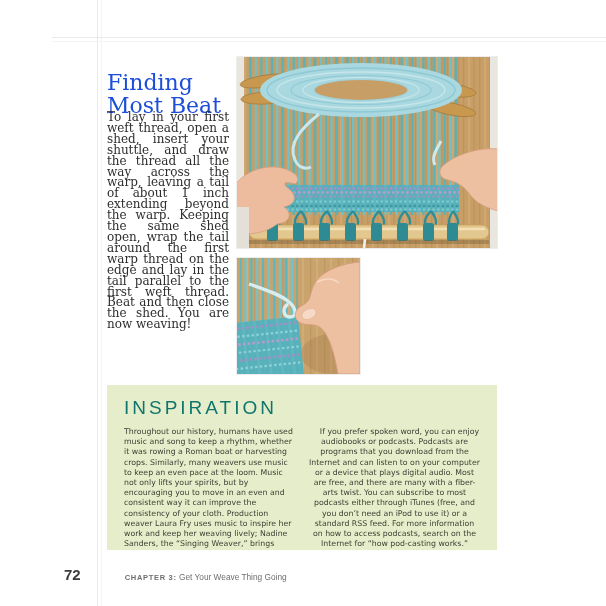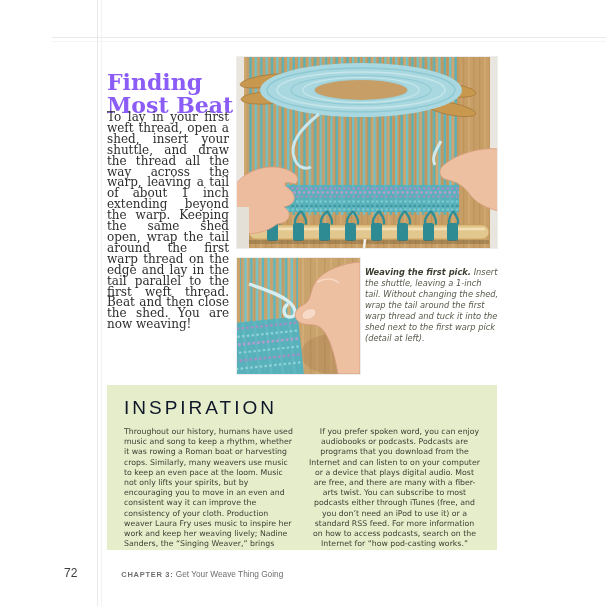--- a/index.html
+++ b/index.html
@@ -9,21 +9,21 @@
   }
   
   .edge{position:absolute;background:#e9e9e9;}
   .edge.v1{left:97px;top:0;width:1px;height:606px;}
   .edge.v2{left:101px;top:0;width:1px;height:606px;background:#f3f3f3;}
   .edge.h1{left:52px;top:37px;width:554px;height:1px;}
   .edge.h2{left:52px;top:41px;width:554px;height:1px;background:#f4f4f4;}
 
   .title{
     position:absolute;left:107px;top:56px;width:130px;
-    font-family:"DejaVu Serif",serif;font-weight:700;color:#8b5cf6;
+    font-family:"DejaVu Serif",serif;font-weight:400;color:#1d4ed8;
     font-size:22px;line-height:23px;letter-spacing:0px;
   }
   .bodycol{
     position:absolute;left:107px;top:112px;width:122px;
     font-size:12px;line-height:10.9px;color:#2e2e2e;text-align:justify;
   }
   .bodycol p{margin:0;}
   .bodycol p.indent{text-indent:11px;}
 
   .photo{position:absolute;box-shadow:0 0 0 1px rgba(0,0,0,0.07);}
@@ -38,34 +38,34 @@
   }
   .caption .lead{font-weight:700;color:#3c4033;}
 
   .inspiration{
     position:absolute;left:107px;top:385px;width:390px;height:165px;
     background:#e6edca;overflow:hidden;box-sizing:border-box;padding:12px 17px 0 17px;
     font-family:"DejaVu Sans","Liberation Sans",sans-serif;
   }
   .inspiration h2{
     margin:0 0 8px 0;font-family:"Liberation Sans","DejaVu Sans",sans-serif;
-    font-weight:400;font-size:19px;letter-spacing:3px;color:#0f172a;
+    font-weight:400;font-size:19px;letter-spacing:3px;color:#0f766e;
   }
   .insp-cols{display:flex;gap:14px;}
   .insp-cols p{
     margin:0;width:171px;font-size:7.8px;line-height:10.2px;color:#3c3f34;
   }
   .insp-cols p.c2{text-indent:10px;text-align:center;}
 
   .footer{
     position:absolute;left:64px;top:566px;width:480px;
     display:flex;align-items:baseline;
     font-family:"Liberation Sans","DejaVu Sans",sans-serif;
   }
-  .footer .pagenum{font-weight:400;font-size:12px;color:#3b3b3b;}
+  .footer .pagenum{font-weight:700;font-size:15px;color:#3b3b3b;}
   .footer .chapter{margin-left:44px;color:#6e6e6e;font-size:8.3px;text-align:right;}
   .footer .chapter .label{font-size:7.5px;font-weight:700;letter-spacing:0.7px;}
 </style>
 </head>
 <body>
 
 <div class="canvas">
 
   <div class="edge v1"></div>
   <div class="edge v2"></div>
@@ -199,23 +199,20 @@
       <g>
         <path d="M 123 4 C 100 6 84 15 78 25 C 72 35 75 43 66 47
                  C 57 51 56 60 62 64 C 69 69 79 64 85 71
                  C 93 80 97 94 101 116 L 123 116 Z" fill="#eec0a2" stroke="#d89c7e" stroke-width="0.9"></path>
         <ellipse cx="72" cy="56" rx="7.5" ry="5" fill="#f6d9c6" stroke="#e4b496" stroke-width="0.6" transform="rotate(-25 72 56)"></ellipse>
         <path d="M 80 24 C 88 20 96 20 102 25" fill="none" stroke="#f7d8c4" stroke-width="1.6"></path>
       </g>
     </svg>
   </div>
 
-  <p class="caption">
-    <span class="lead">Weaving the first pick.</span><span> Insert the shuttle, leaving a 1-inch tail. Without changing the shed, wrap the tail around the first warp thread and tuck it into the shed next to the first warp pick (detail at left).</span>
-  </p>
 
   <div class="inspiration">
     <h2>INSPIRATION</h2>
     <div class="insp-cols">
       <p class="c1">Throughout our history, humans have used music and song to keep a rhythm, whether it was rowing a Roman boat or harvesting crops. Similarly, many weavers use music to keep an even pace at the loom. Music not only lifts your spirits, but by encouraging you to move in an even and consistent way it can improve the consistency of your cloth. Production weaver Laura Fry uses music to inspire her work and keep her weaving lively; Nadine Sanders, the “Singing Weaver,” brings music into her work through song as well as inspiration.</p>
       <p class="c2">If you prefer spoken word, you can enjoy audiobooks or podcasts. Podcasts are programs that you download from the Internet and can listen to on your computer or a device that plays digital audio. Most are free, and there are many with a fiber-arts twist. You can subscribe to most podcasts either through iTunes (free, and you don’t need an iPod to use it) or a standard RSS feed. For more information on how to access podcasts, search on the Internet for “how pod-casting works.”</p>
     </div>
   </div>
 
   <div class="footer">

